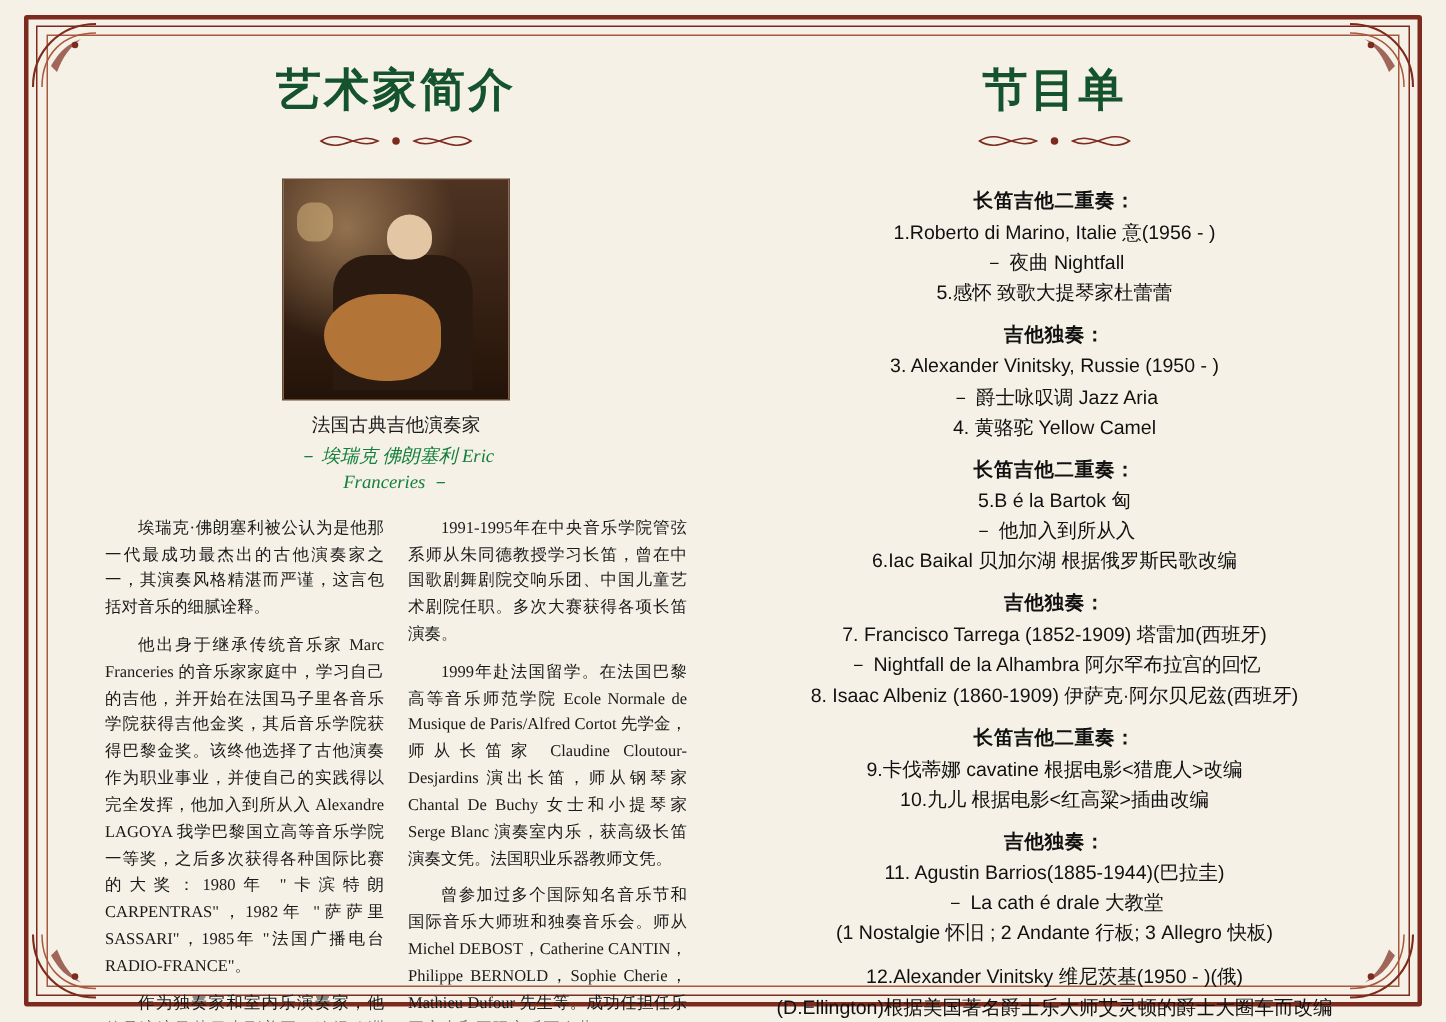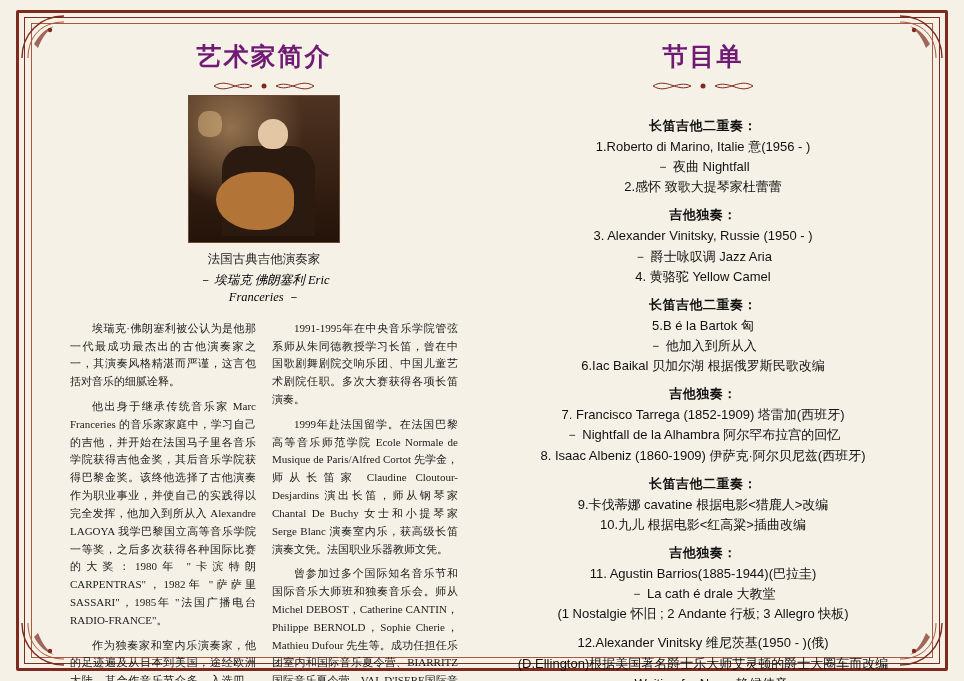--- a/index.html
+++ b/index.html
@@ -74,40 +74,41 @@
     flex: 1 1 50%;
     position: relative;
     padding: 0 18px;
     box-sizing: border-box;
   }
   .col-left { padding-left: 30px; padding-right: 24px;}
   .col-right { padding-left: 24px; padding-right: 24px;}
 
   .section-title {
     text-align: center;
-    font-size: 25px;
+    font-size: 30px;
     font-weight: bold;
-    color: #701a75;
+    color: #14532d;
     letter-spacing: 2px;
     margin-top: 10px;
     font-family: "Liberation Serif", serif;
   }
   .title-ornament {
     display: block;
     margin: 6px auto 0 auto;
     text-align: center;
     color: #7d2b1e;
     font-size: 12px;
     letter-spacing: 1px;
     height: 16px;
   }
   .photos {
     display: flex;
     justify-content: center;
     gap: 23px;
+    margin-top: 16px;
   }
   .photo-block {
     width: 152px;
     text-align: center;
   }
   .photo {
     width: 152px;
     height: 148px;
     border: 1px solid #6b4a33;
     box-sizing: border-box;
@@ -139,21 +140,21 @@
   .f-flute { left: 28%; top: 44%; width: 46%; height: 5px; background: #c9c9c9; transform: rotate(-24deg); border-radius: 3px;}
 
   .caption {
     font-size: 12.5px;
     color: #1b1b1b;
     margin-top: 7px;
     line-height: 1.5;
   }
   .caption-name {
     font-size: 12.5px;
-    color: #000000;
+    color: #15803d;
     margin-top: 3px;
     font-style: italic;
   }
 
   .bio {
     margin-top: 14px;
     display: flex;
     gap: 16px;
   }
   .bio-col {
@@ -282,21 +283,21 @@
           <circle cx="60" cy="7" r="2.5" fill="#7d2b1e"></circle>
         </svg>
       </div>
 
       <div class="program">
 
         <div class="prog-group">
           <div class="prog-head">长笛吉他二重奏：</div>
           <div class="prog-line">1.Roberto di Marino, Italie 意(1956 - )</div>
           <div class="prog-line">－ 夜曲 Nightfall</div>
-          <div class="prog-line">2.感怀 致歌大提琴家杜蕾蕾</div>
+          <div class="prog-line">5.感怀 致歌大提琴家杜蕾蕾</div>
         </div>
 
         <div class="prog-group">
           <div class="prog-head">吉他独奏：</div>
           <div class="prog-line">3. Alexander Vinitsky, Russie (1950 - )</div>
           <div class="prog-line">－ 爵士咏叹调 Jazz Aria</div>
           <div class="prog-line">4. 黄骆驼  Yellow Camel</div>
         </div>
 
         <div class="prog-group">

